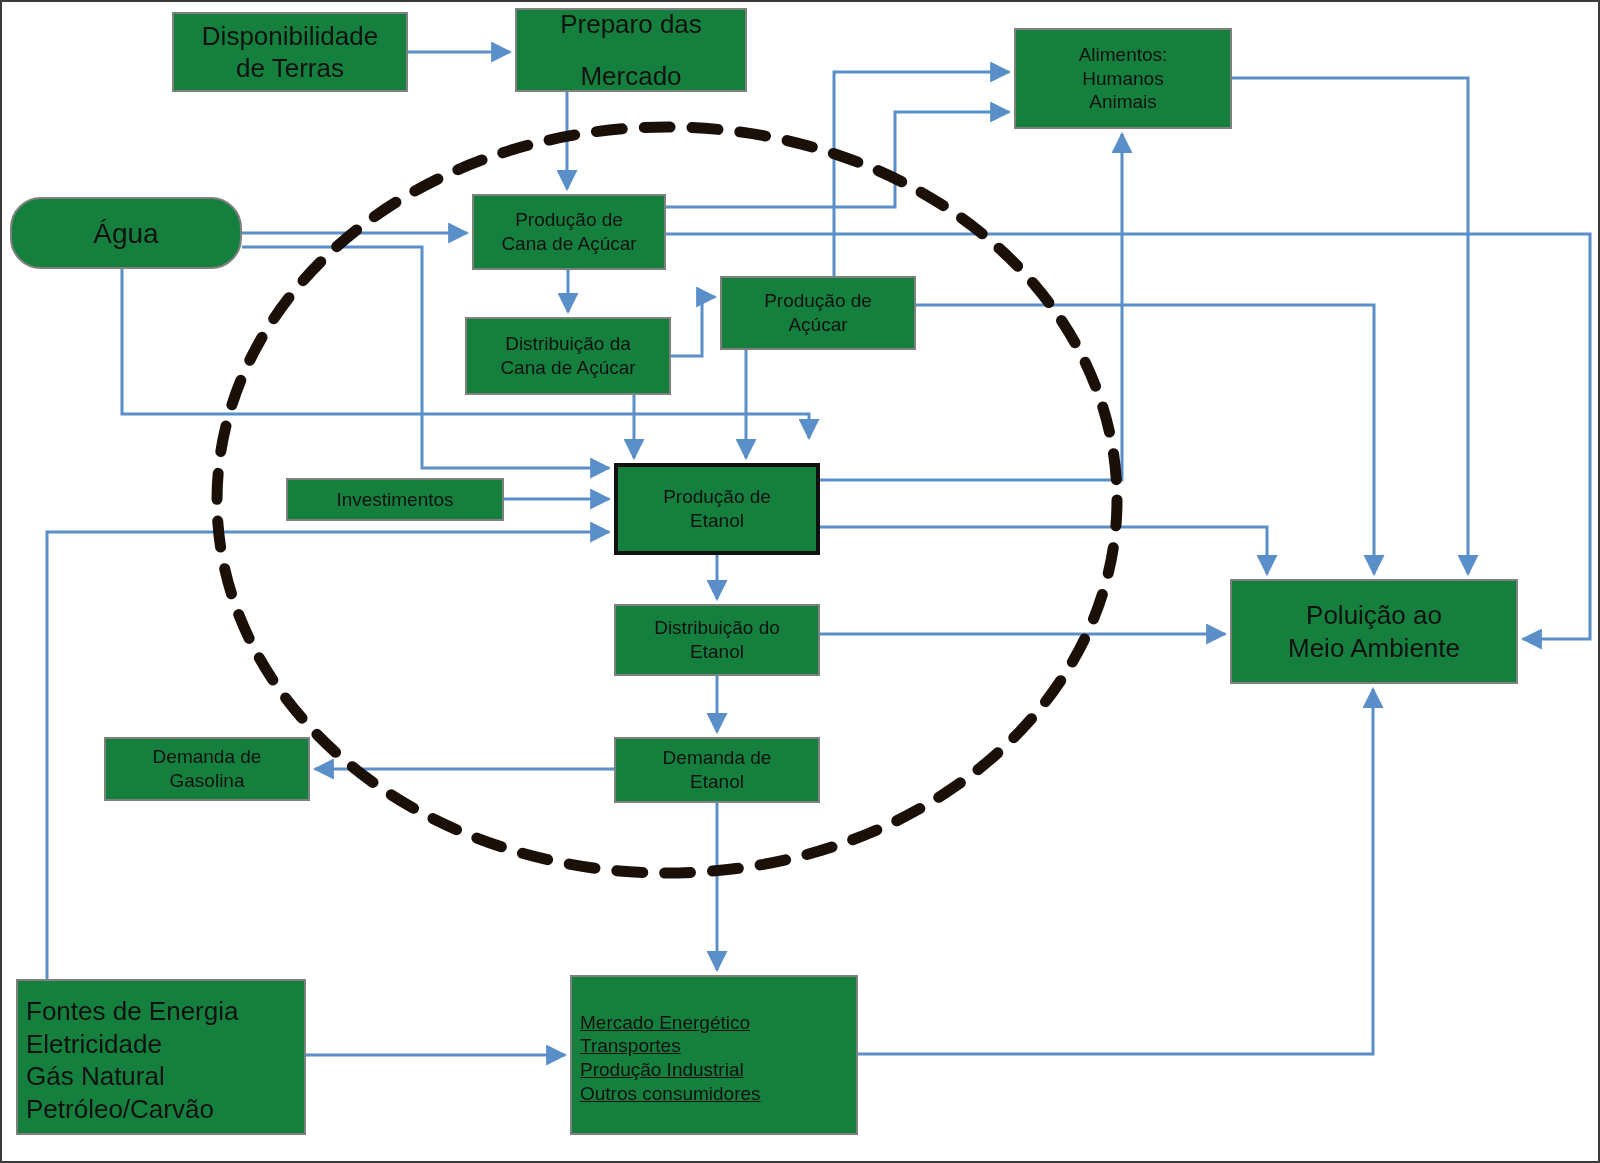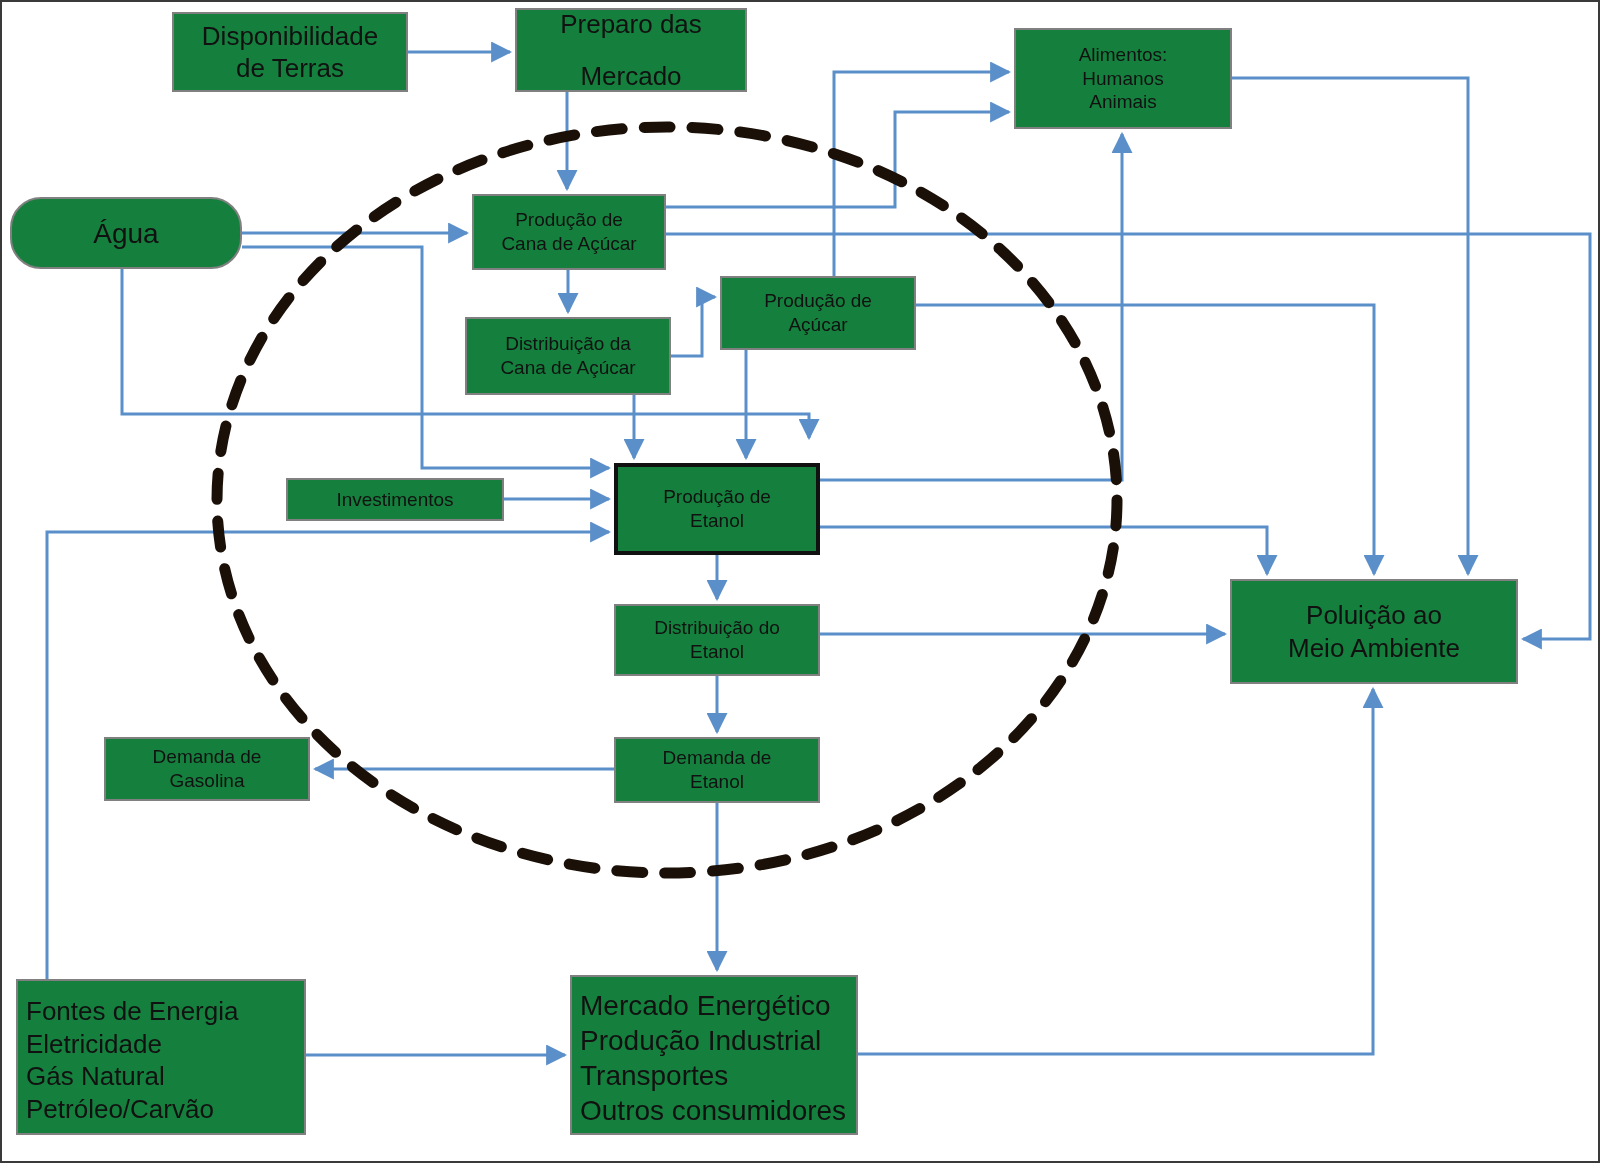--- a/index.html
+++ b/index.html
@@ -10,21 +10,21 @@
   .node{position:absolute;box-sizing:border-box;background:#15803d;
         border:2px solid #808080;display:flex;flex-direction:column;
         align-items:center;justify-content:center;text-align:center;
         color:#111;line-height:1.25;z-index:5;}
   .node.emph{border:4px solid #111;}
   .node.left{align-items:flex-start;text-align:left;padding-left:8px;}
   .node .ln{display:block;width:100%;}
   .f28{font-size:28px;border-radius:31px;}
   .f26{font-size:26px;}
   .f25{font-size:19px;}
-  .f24{font-size:28px;}
+  .f24{font-size:19px;text-decoration:underline;}
 
   
   #n-disponibilidade{left:170px;top:10px;width:236px;height:80px;}
   #n-preparo{left:513px;top:6px;width:232px;height:84px;gap:20px;}
   #n-alimentos{left:1012px;top:26px;width:218px;height:101px;}
   #n-agua{left:8px;top:195px;width:232px;height:72px;}
   #n-prod-cana{left:470px;top:192px;width:194px;height:76px;}
   #n-prod-acucar{left:718px;top:274px;width:196px;height:74px;}
   #n-dist-cana{left:463px;top:315px;width:206px;height:78px;}
   #n-investimentos{left:284px;top:476px;width:218px;height:43px;}
@@ -172,18 +172,18 @@
 
   <div class="node left f26" id="n-fontes">
     <span class="ln">Fontes de Energia</span>
     <span class="ln">Eletricidade</span>
     <span class="ln">Gás Natural</span>
     <span class="ln">Petróleo/Carvão</span>
   </div>
 
   <div class="node left f24" id="n-mercado">
     <span class="ln">Mercado Energético</span>
+    <span class="ln">Transportes</span>
     <span class="ln">Produção Industrial</span>
-    <span class="ln">Transportes</span>
     <span class="ln">Outros consumidores</span>
   </div>
 
 </div>
 
 </body></html>

